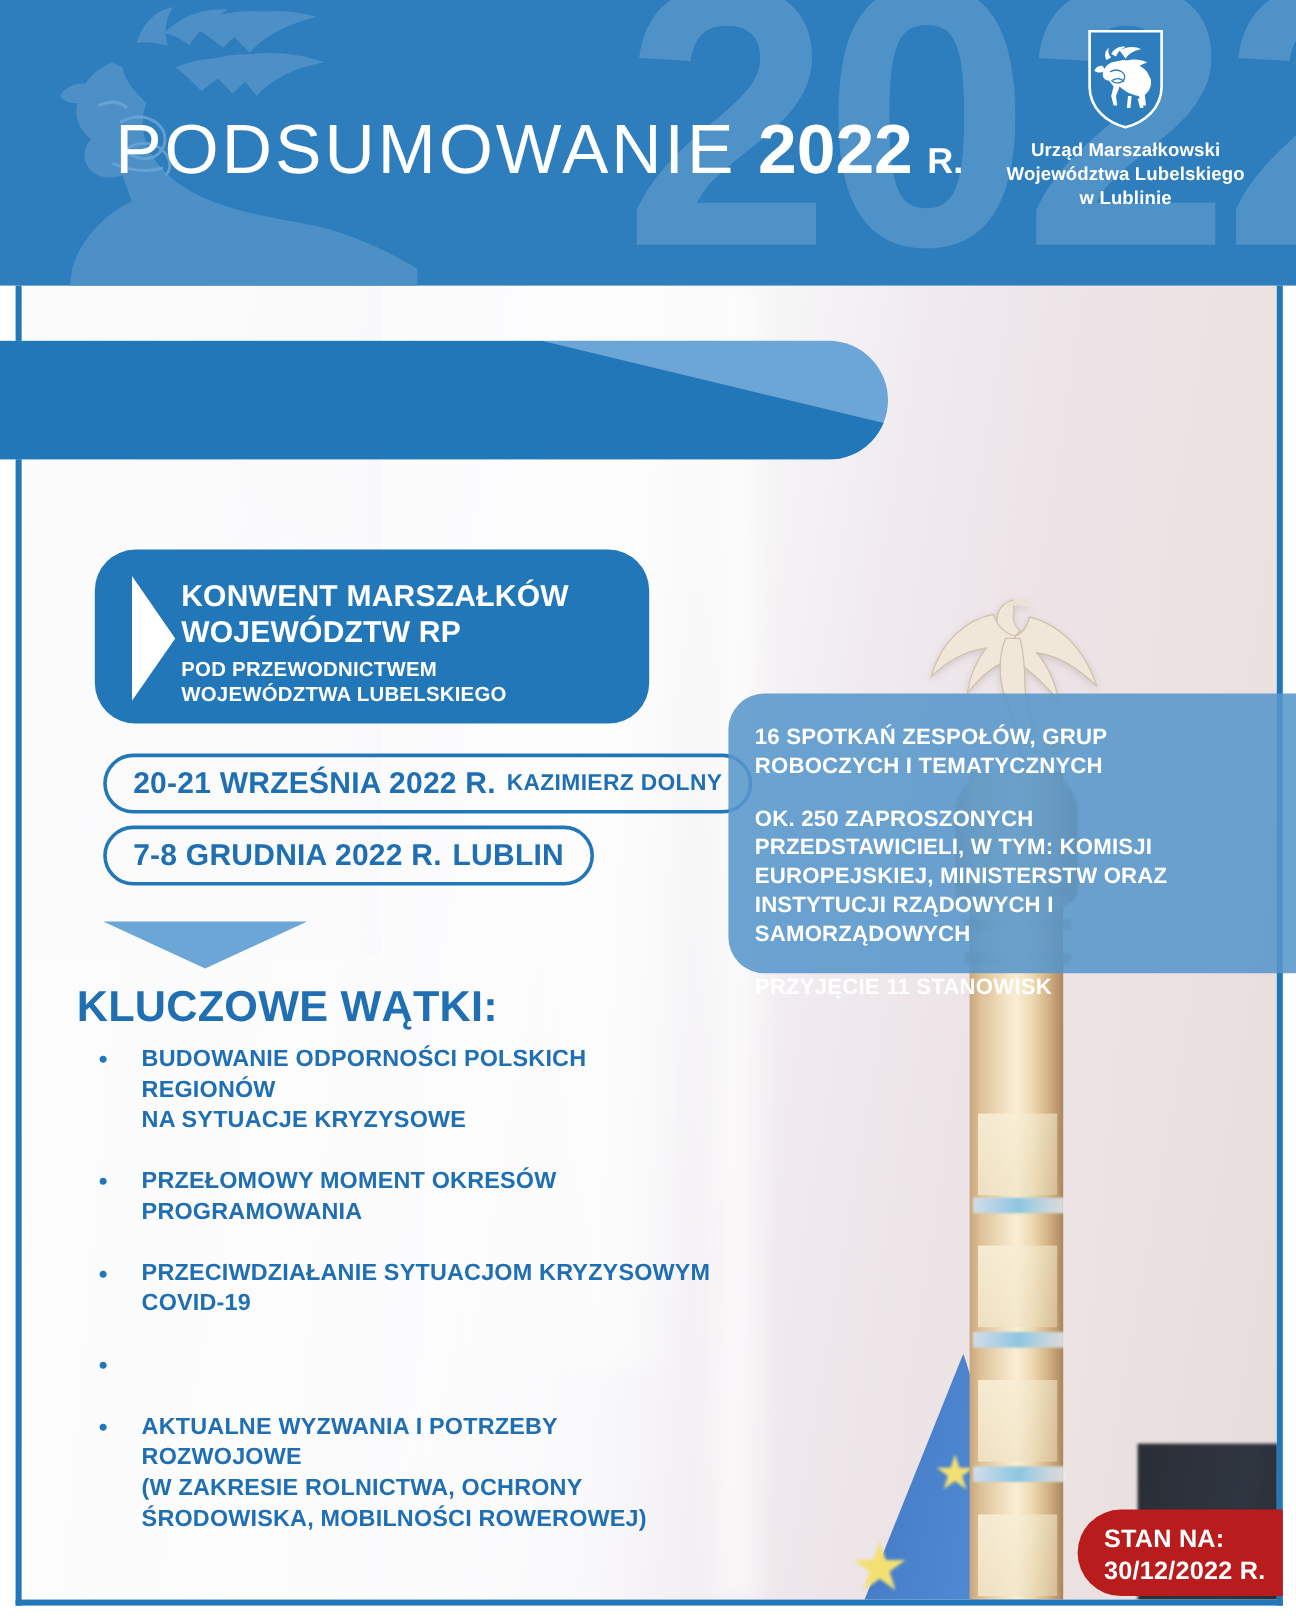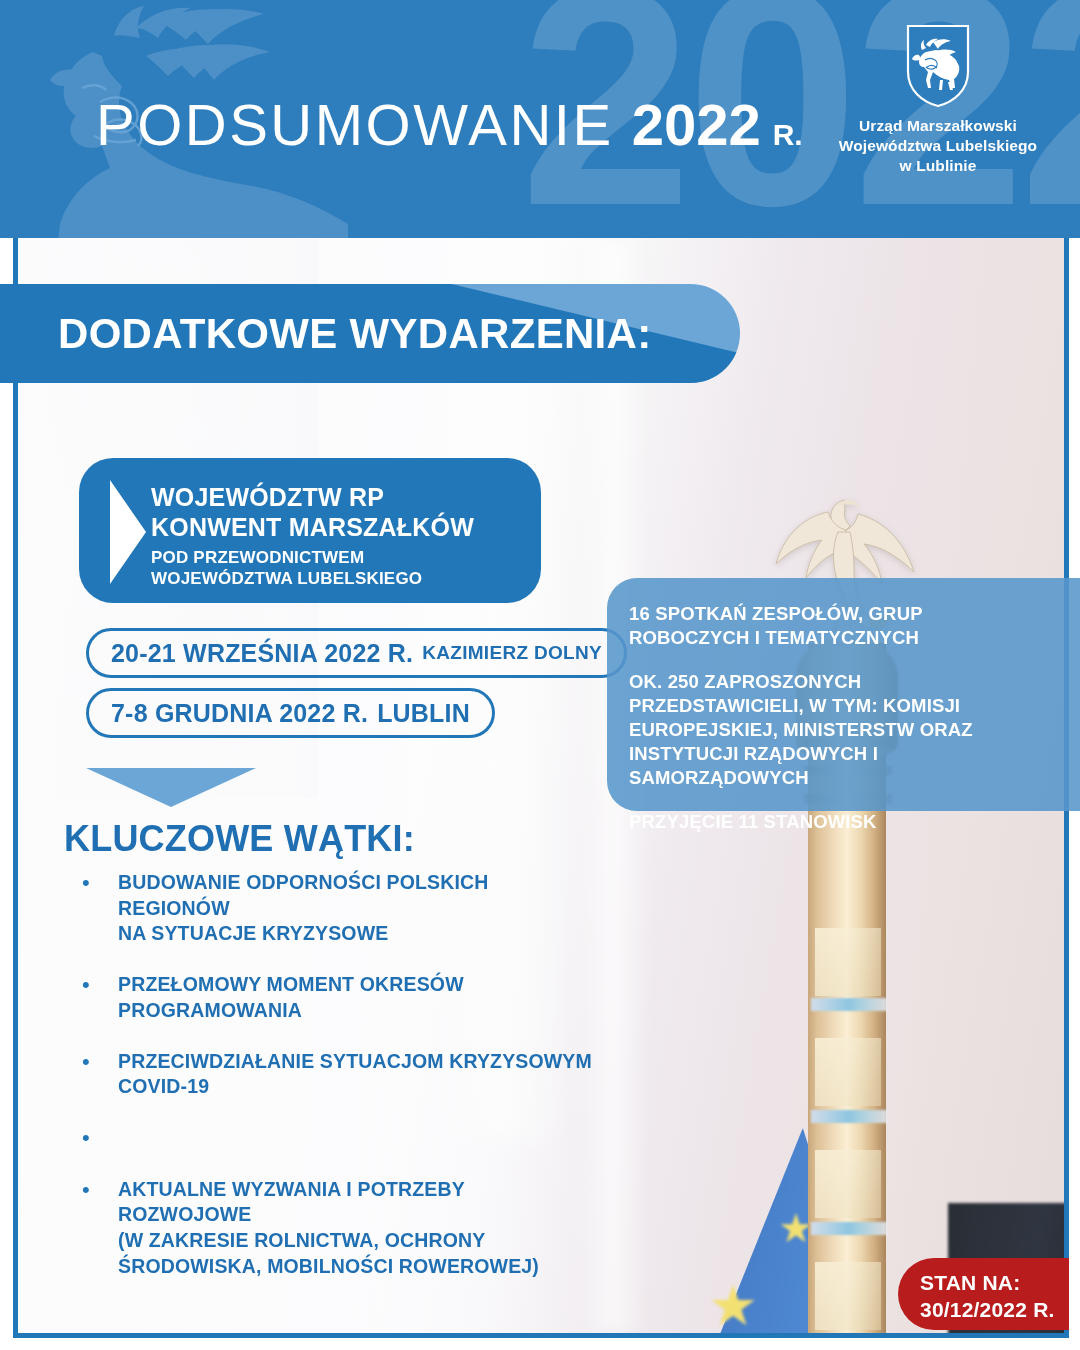--- a/index.html
+++ b/index.html
@@ -608,30 +608,29 @@
         <div>Urząd Marszałkowski</div>
         <div>Województwa Lubelskiego</div>
         <div>w Lublinie</div>
       </div>
     </div>
   </div>
 
   <div class="section-banner">
     <div class="section-banner-base"></div>
     <div class="section-banner-wedge"></div>
-    <div class="section-banner-text">DODATKOWE WYDARZENIA:</div>
   </div>
 
   <div class="event-card">
     <svg class="event-arrow" viewBox="0 0 40 108">
       <path d="M2 2 L38 54 L2 106 Z" fill="#ffffff"></path>
     </svg>
     <div class="event-text">
+      <div class="event-title">KONWENT MARSZAŁKÓW</div>
       <div class="event-title">WOJEWÓDZTW RP</div>
-      <div class="event-title">KONWENT MARSZAŁKÓW</div>
       <div class="event-sub">POD PRZEWODNICTWEM</div>
       <div class="event-sub" style="margin-top:0">WOJEWÓDZTWA LUBELSKIEGO</div>
     </div>
   </div>
 
   <div class="pill pill-1">
     <span class="pill-date">20-21 WRZEŚNIA 2022 R.</span>
     <span class="pill-place">KAZIMIERZ DOLNY</span>
   </div>
   <div class="pill pill-2">

